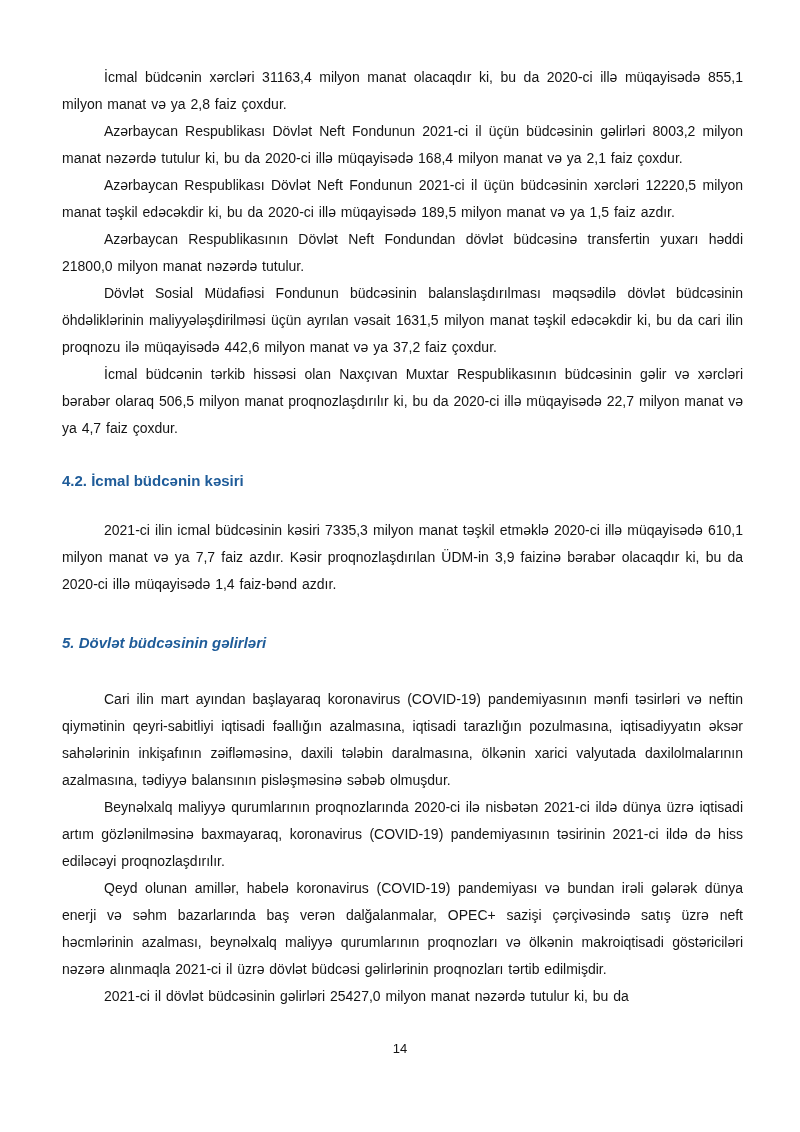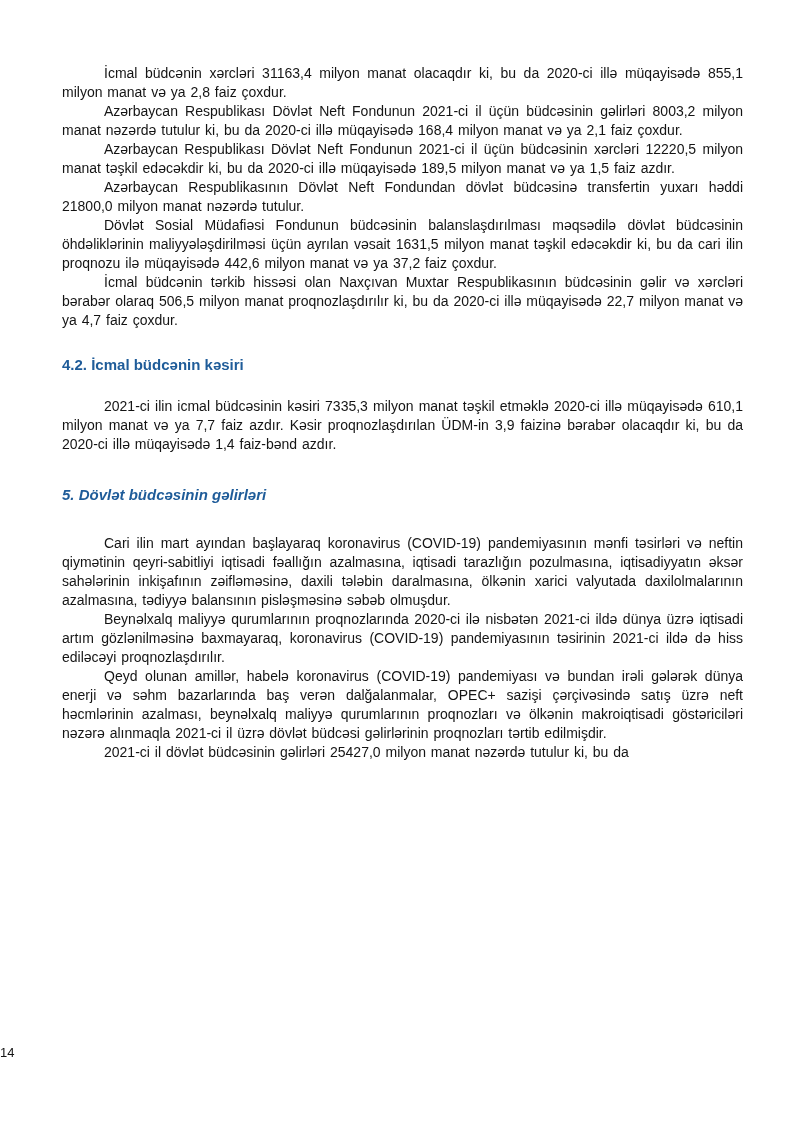--- a/index.html
+++ b/index.html
@@ -6,21 +6,21 @@
   .page {
     position: relative;
     width: 800px;
     height: 1132px;
     box-sizing: border-box;
     margin: 0 auto;
     background: #ffffff;
     padding: 64px 57px 0 62px;
     font-family: "Liberation Sans", sans-serif;
     font-size: 14px;
-    line-height: 19px;
+    line-height: 27px;
     color: #141414;
     overflow: hidden;
   }
   .para {
     margin: 0;
     text-align: justify;
     text-indent: 42px;
     word-spacing: 1px;
   }
   .section-heading {
@@ -33,21 +33,21 @@
   }
   .section-heading.level-1 {
     margin: 31px 0 30px 0;
     font-style: italic;
   }
   .page-number {
     position: absolute;
     left: 0;
     right: 0;
     bottom: 70px;
-    text-align: left;
+    text-align: center;
     font-size: 13px;
     color: #141414;
   }
 </style>
 </head>
 <body>
 
 <div class="page">
 
   <p class="para">İcmal büdcənin xərcləri 31163,4 milyon manat olacaqdır ki, bu da 2020-ci illə müqayisədə 855,1 milyon manat və ya 2,8 faiz çoxdur.</p>

